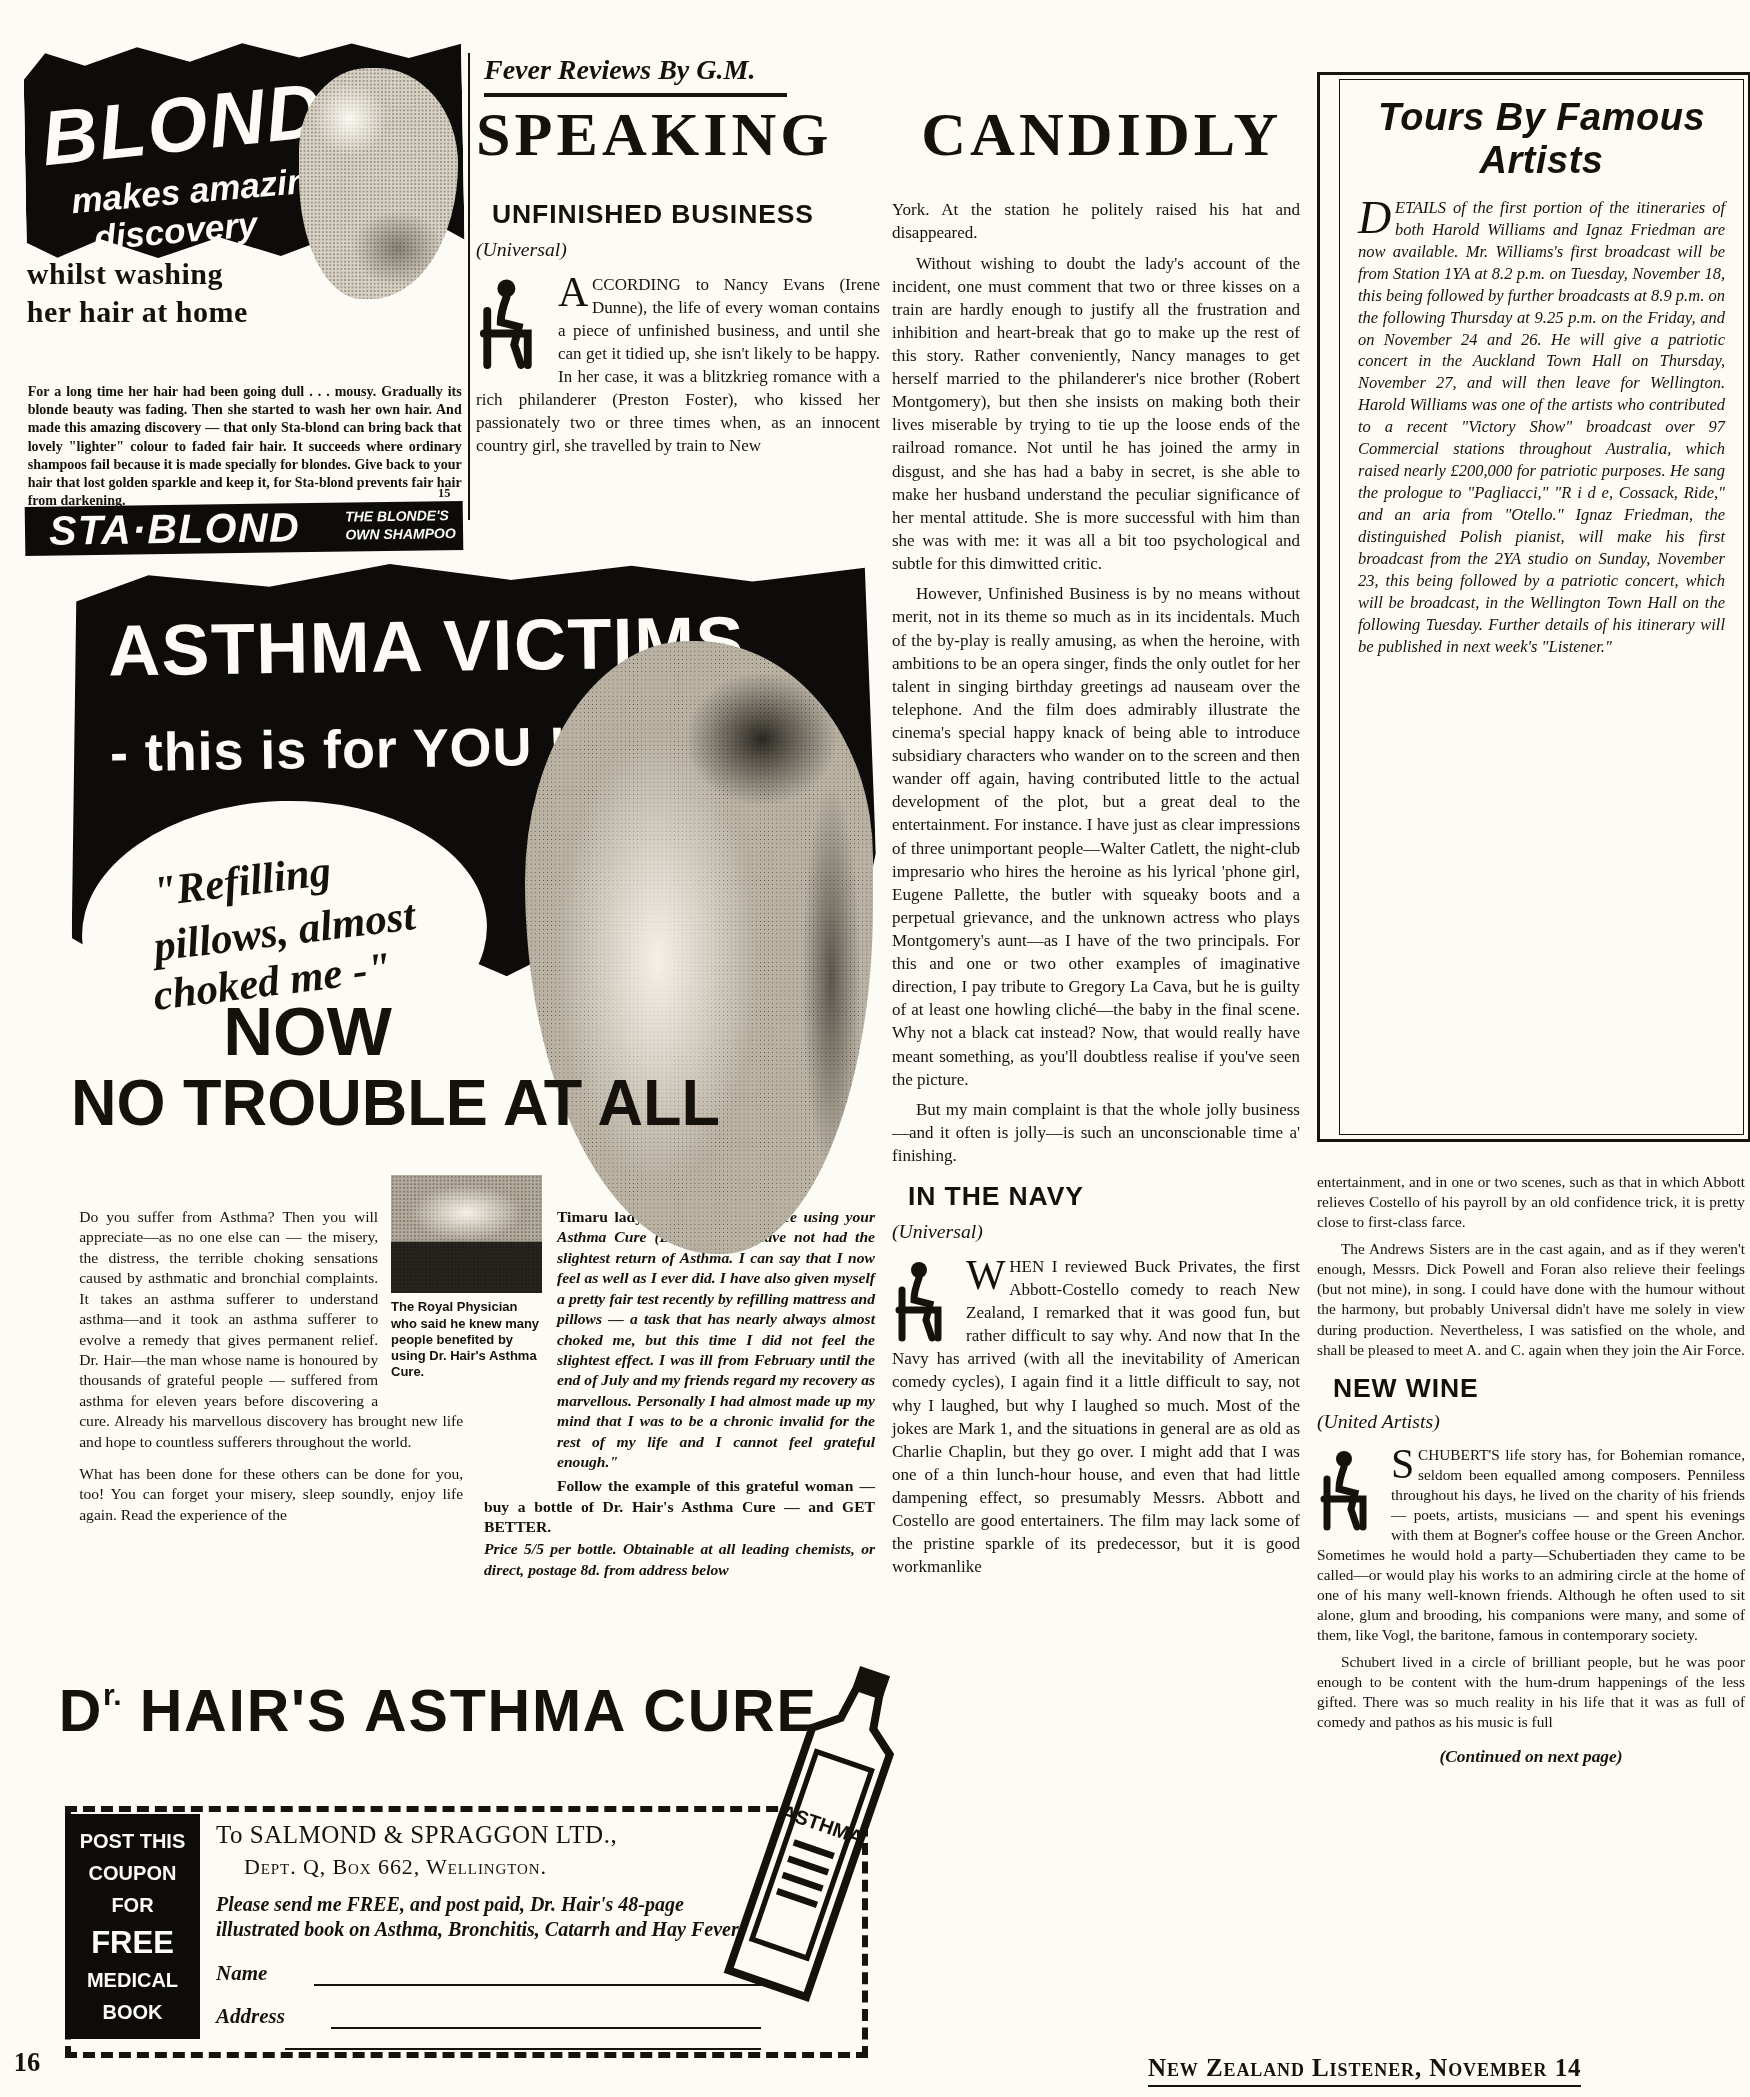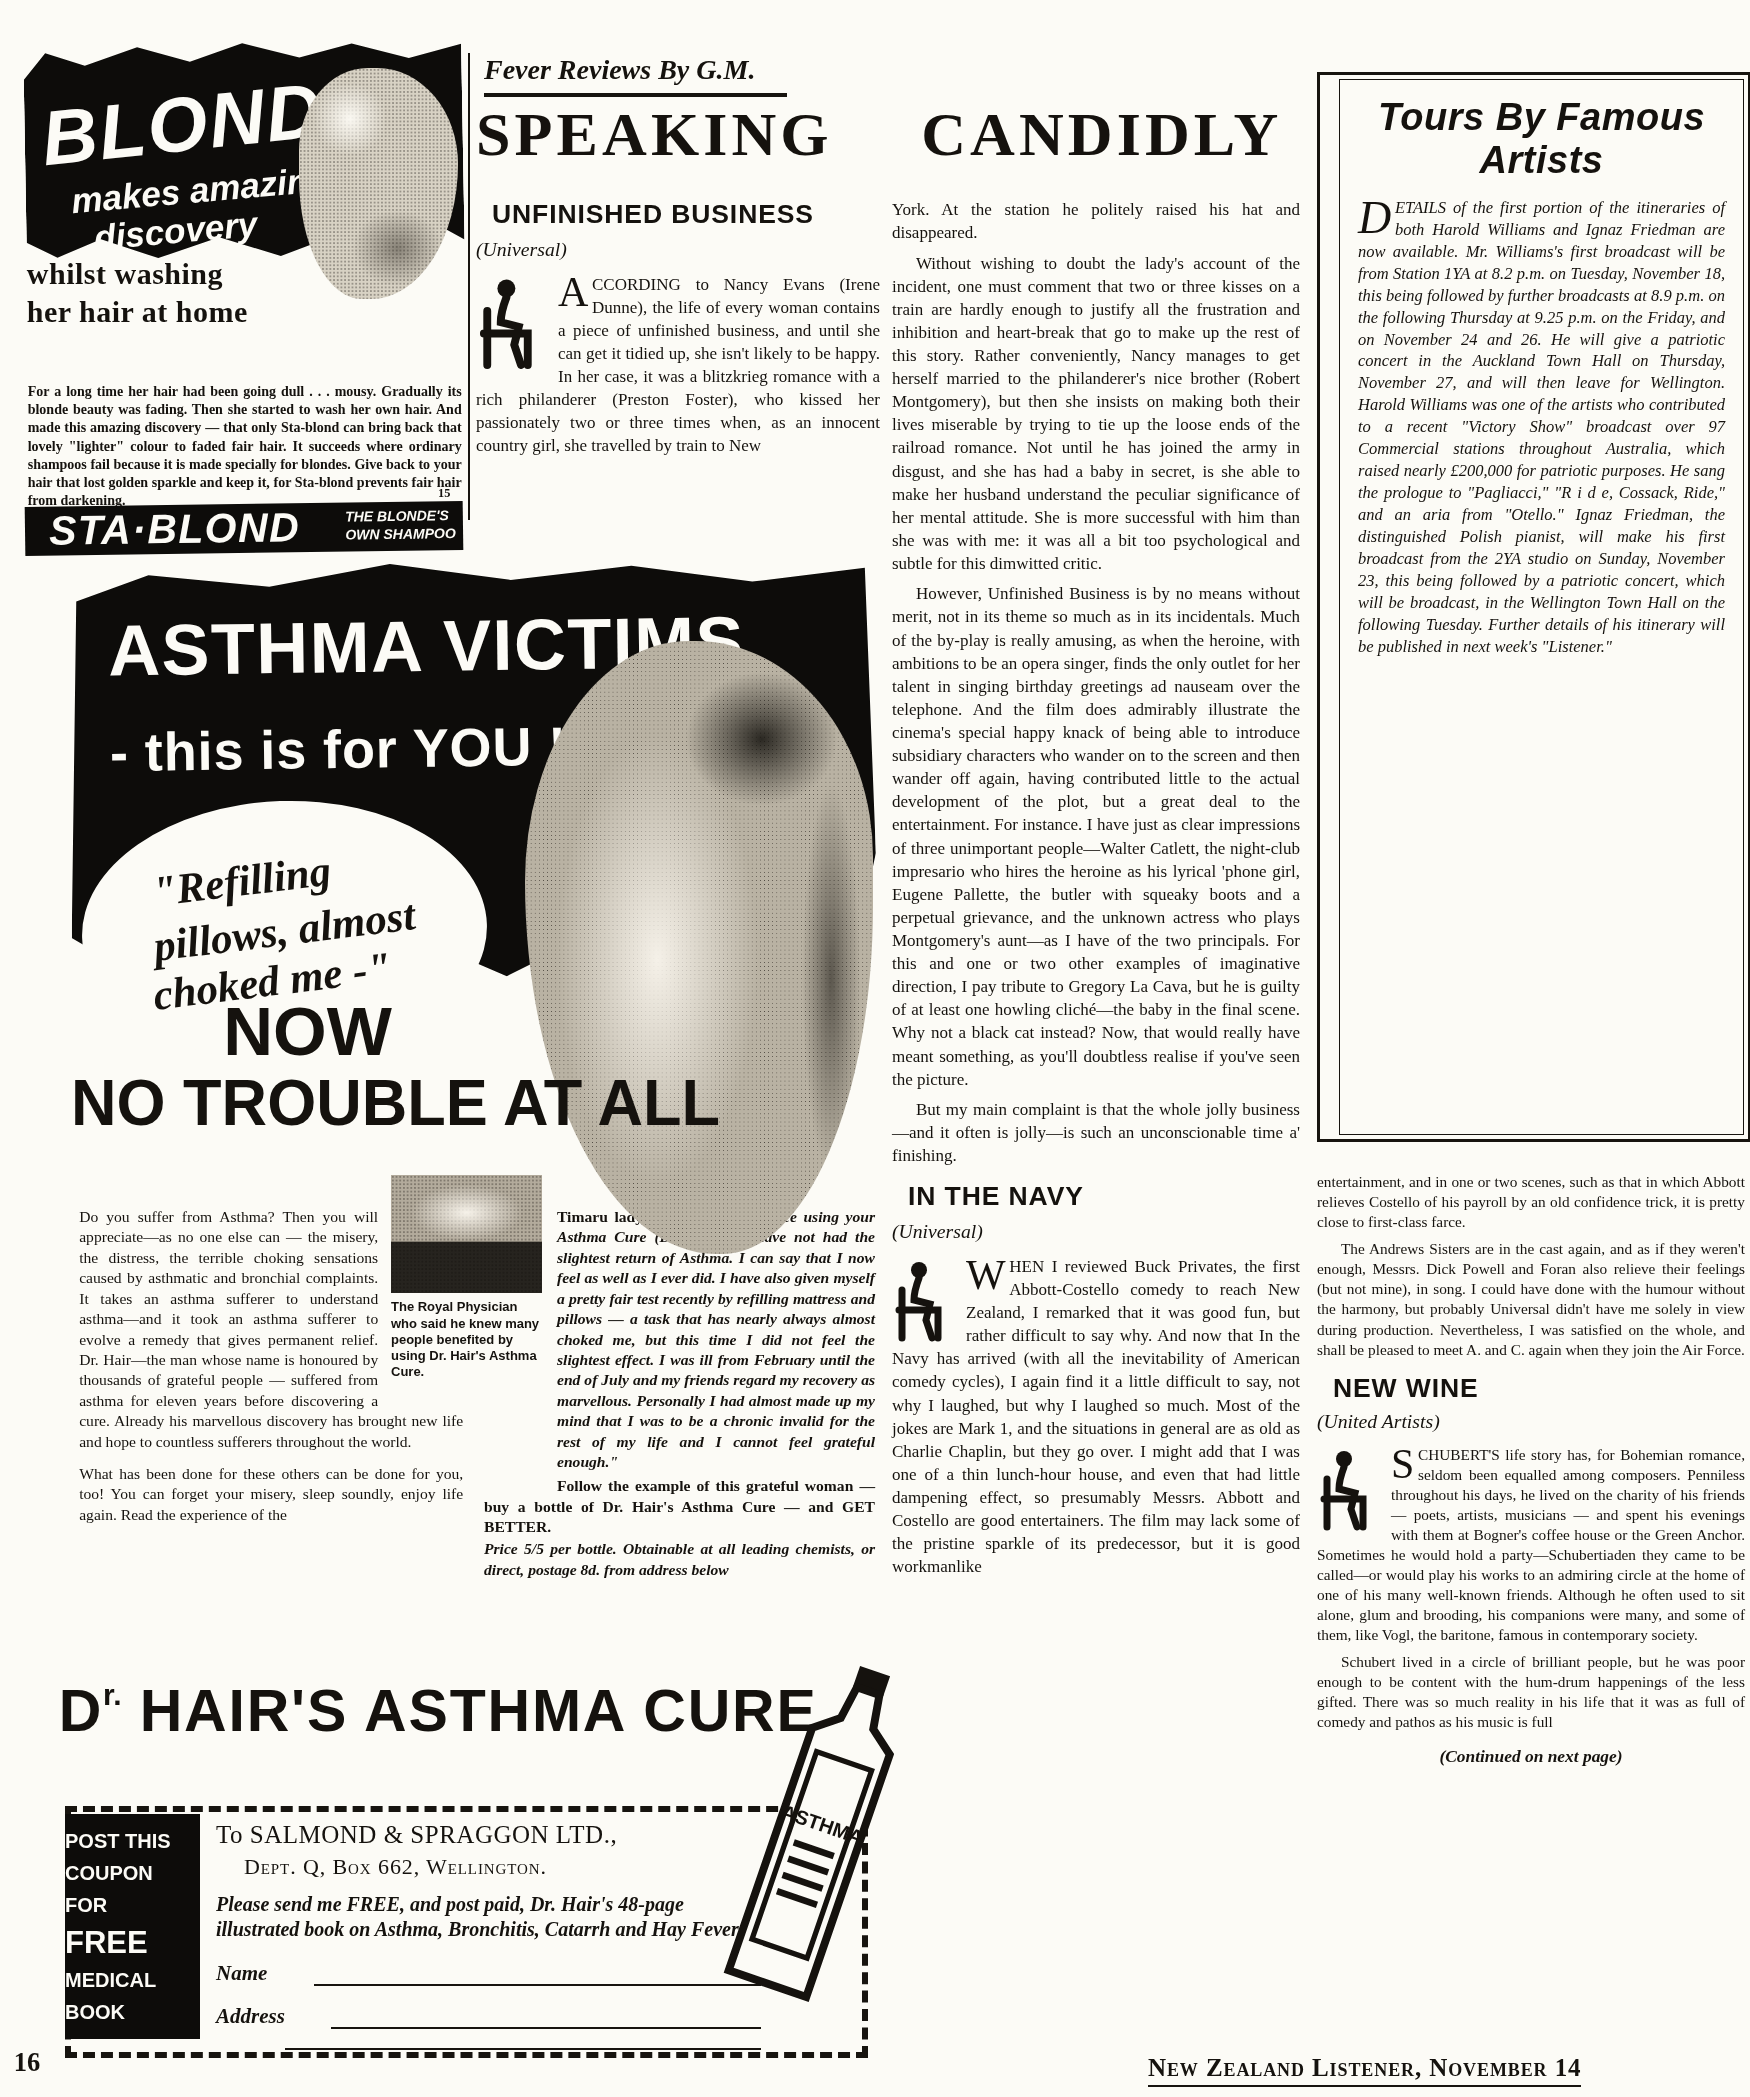--- a/index.html
+++ b/index.html
@@ -109,21 +109,21 @@
   .as-ital{font-style:italic;font-weight:bold;}
   .as-bold{font-weight:bold;}
 
   
   .coupon{left:55px;top:1674px;width:821px;height:384px;}
   .cp-title{position:absolute;left:3.7px;top:2.7px;font-family:"Liberation Sans",sans-serif;font-weight:bold;
     font-size:59px;letter-spacing:1.8px;white-space:nowrap;}
   .cp-title sup{font-size:30px;vertical-align:26.5px;letter-spacing:0;}
   .cp-box{position:absolute;left:10px;top:132px;width:791px;height:240px;border:6px dashed #17140f;}
   .cp-post{position:absolute;left:10px;top:140px;width:135px;height:216px;background:#0d0c0a;z-index:2;
-    display:flex;flex-direction:column;justify-content:space-evenly;align-items:flex-start;padding:4.6px 0;}
+    display:flex;flex-direction:column;justify-content:space-evenly;align-items:center;padding:4.6px 0;}
   .cp-post div{color:#fcfbf6;font-family:"Liberation Sans",sans-serif;font-weight:bold;font-size:20px;line-height:1;}
   .cp-post div.big{font-size:31px;}
   .cp-form{position:absolute;left:161px;top:147px;width:545px;}
   .cp-to1{font-size:25px;letter-spacing:0.5px;}
   .cp-to2{font-size:22px;font-variant:small-caps;margin:4.6px 0 0 28px;letter-spacing:0.9px;}
   .cp-body{font-style:italic;font-weight:bold;font-size:20px;line-height:1.28;margin-top:12px;width:531px;}
   .cp-line{display:flex;align-items:flex-end;margin-top:18.3px;font-style:italic;font-weight:bold;font-size:21px;gap:40px;}
   .cp-line .rule{flex:1;border-bottom:2.3px solid #17140f;margin-left:6.4px;}
   .cp-line.blank .rule{margin-left:69px;}
   .bottle{position:absolute;right:-6.4px;top:-15.6px;width:119px;height:348px;z-index:3;transform:rotate(19deg);}

